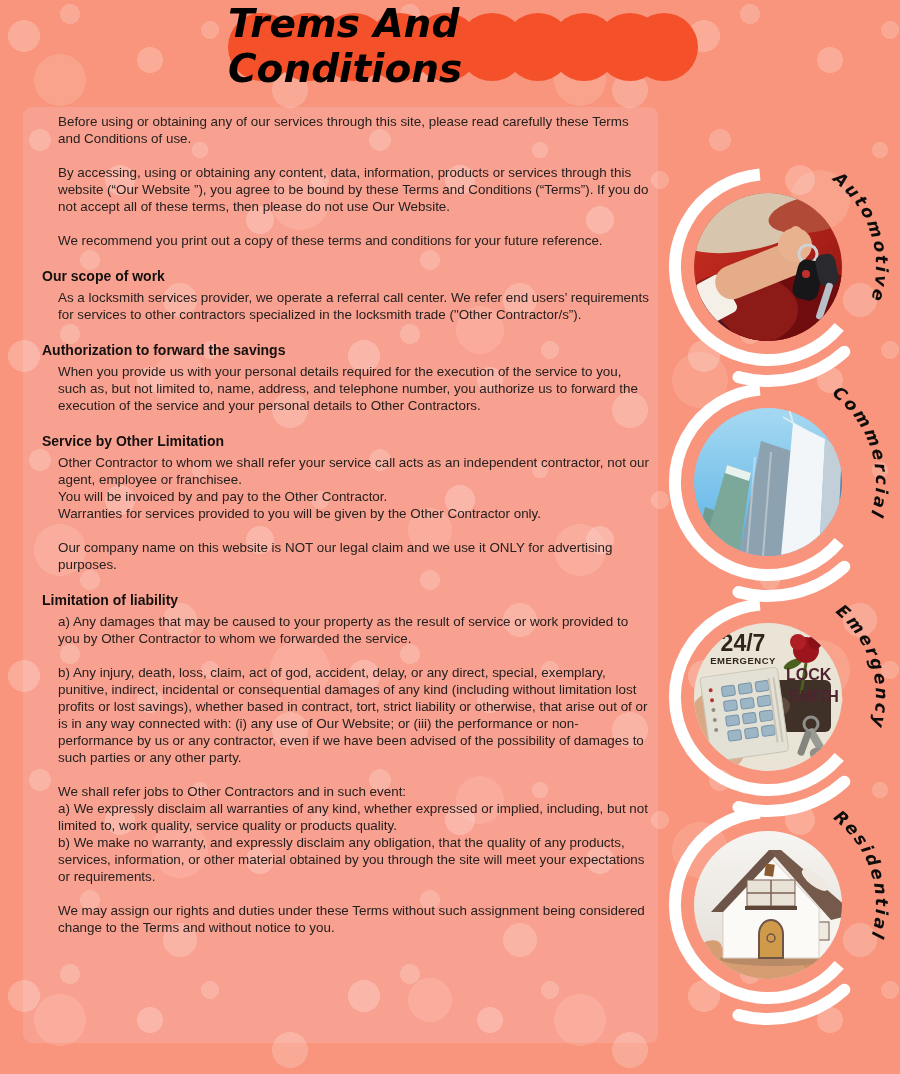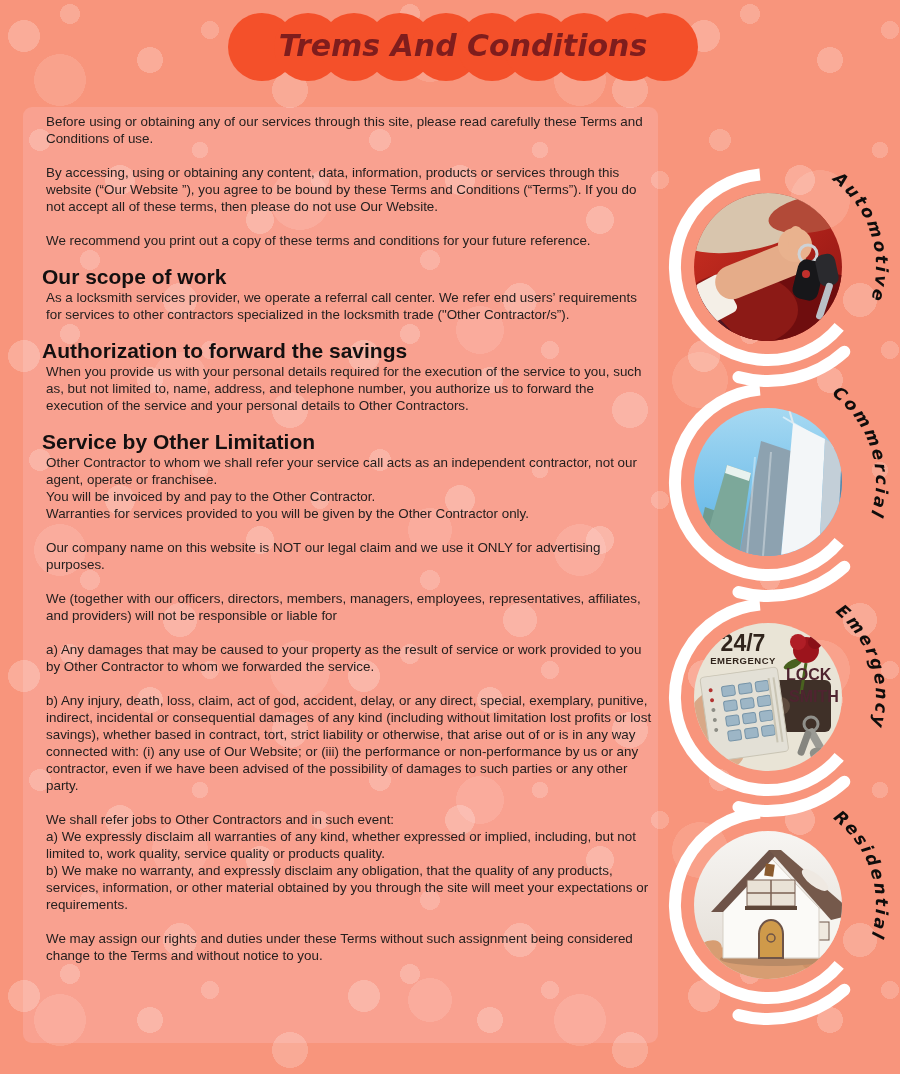--- a/index.html
+++ b/index.html
@@ -37,29 +37,29 @@
     position:absolute;left:23px;top:107px;width:635px;height:936px;z-index:1;
     background:#f9a190;border-radius:9px;
   }
   .bubble{
     position:absolute;left:228px;top:13px;width:470px;height:68px;z-index:3;
   }
   .bubble svg{position:absolute;inset:0;}
   .bubble .title-text{
     position:absolute;inset:0;display:flex;align-items:center;justify-content:center;
     font-family:"DejaVu Sans",sans-serif;font-weight:bold;font-style:italic;
-    font-size:30px;color:#7f1d1d;letter-spacing:0px;padding-bottom:3px;
+    font-size:39px;color:#000000;letter-spacing:0px;padding-bottom:3px;
   }
   .terms{
     position:absolute;left:42px;top:113px;width:610px;z-index:3;
     color:#26201f;font-size:13.4px;line-height:17px;
   }
-  .terms p{margin:0 0 17px 4px;white-space:pre-line;}
+  .terms p{margin:0 0 17px 16px;white-space:pre-line;}
   .terms h2{
-    margin:18px 0 3px 0;font-size:21px;line-height:19px;color:#141010;
+    margin:18px 0 3px 0;font-size:14px;line-height:19px;color:#141010;
     font-weight:bold;letter-spacing:0;
   }
   .badges{position:absolute;inset:0;z-index:3;}
   .badge{position:absolute;width:250px;height:250px;left:643px;cursor:pointer;}
   .badge svg{position:absolute;inset:0;overflow:visible;}
   .arc-label{
     font-family:"DejaVu Sans",sans-serif;font-weight:bold;font-style:italic;
     font-size:17px;letter-spacing:2.5px;fill:#0f0d0c;
   }
 </style>
@@ -89,25 +89,25 @@
 
 <div class="terms" id="terms">
     <p>Before using or obtaining any of our services through this site, please read carefully these Terms and Conditions of use.</p>
     <p>By accessing, using or obtaining any content, data, information, products or services through this website (“Our Website ”), you agree to be bound by these Terms and Conditions (“Terms”). If you do not accept all of these terms, then please do not use Our Website.</p>
     <p>We recommend you print out a copy of these terms and conditions for your future reference.</p>
     <h2>Our scope of work</h2>
     <p>As a locksmith services provider, we operate a referral call center. We refer end users’ requirements for services to other contractors specialized in the locksmith trade ("Other Contractor/s”).</p>
     <h2>Authorization to forward the savings</h2>
     <p>When you provide us with your personal details required for the execution of the service to you, such as, but not limited to, name, address, and telephone number, you authorize us to forward the execution of the service and your personal details to Other Contractors.</p>
     <h2>Service by Other Limitation</h2>
-    <p>Other Contractor to whom we shall refer your service call acts as an independent contractor, not our agent, operate or franchisee.
+    <p>Other Contractor to whom we shall refer your service call acts as an independent contractor, not our agent, employee or franchisee.
 You will be invoiced by and pay to the Other Contractor.
 Warranties for services provided to you will be given by the Other Contractor only.</p>
     <p>Our company name on this website is NOT our legal claim and we use it ONLY for advertising purposes.</p>
-    <p>We (together with our officers, directors, members, managers, employees, representatives, affiliates, and providers) will not be responsible or liable for</p>
+    <h2>Limitation of liability</h2>
     <p>a) Any damages that may be caused to your property as the result of service or work provided to you by Other Contractor to whom we forwarded the service.</p>
     <p>b) Any injury, death, loss, claim, act of god, accident, delay, or any direct, special, exemplary, punitive, indirect, incidental or consequential damages of any kind (including without limitation lost profits or lost savings), whether based in contract, tort, strict liability or otherwise, that arise out of or is in any way connected with: (i) any use of Our Website; or (iii) the performance or non-performance by us or any contractor, even if we have been advised of the possibility of damages to such parties or any other party.</p>
     <p>We shall refer jobs to Other Contractors and in such event:
 a) We expressly disclaim all warranties of any kind, whether expressed or implied, including, but not limited to, work quality, service quality or products quality.
 b) We make no warranty, and expressly disclaim any obligation, that the quality of any products, services, information, or other material obtained by you through the site will meet your expectations or requirements.</p>
     <p>We may assign our rights and duties under these Terms without such assignment being considered change to the Terms and without notice to you.</p>
   </div>
 
 <div class="badges" id="badges">
     <div class="badge" style="top: 142px;">

